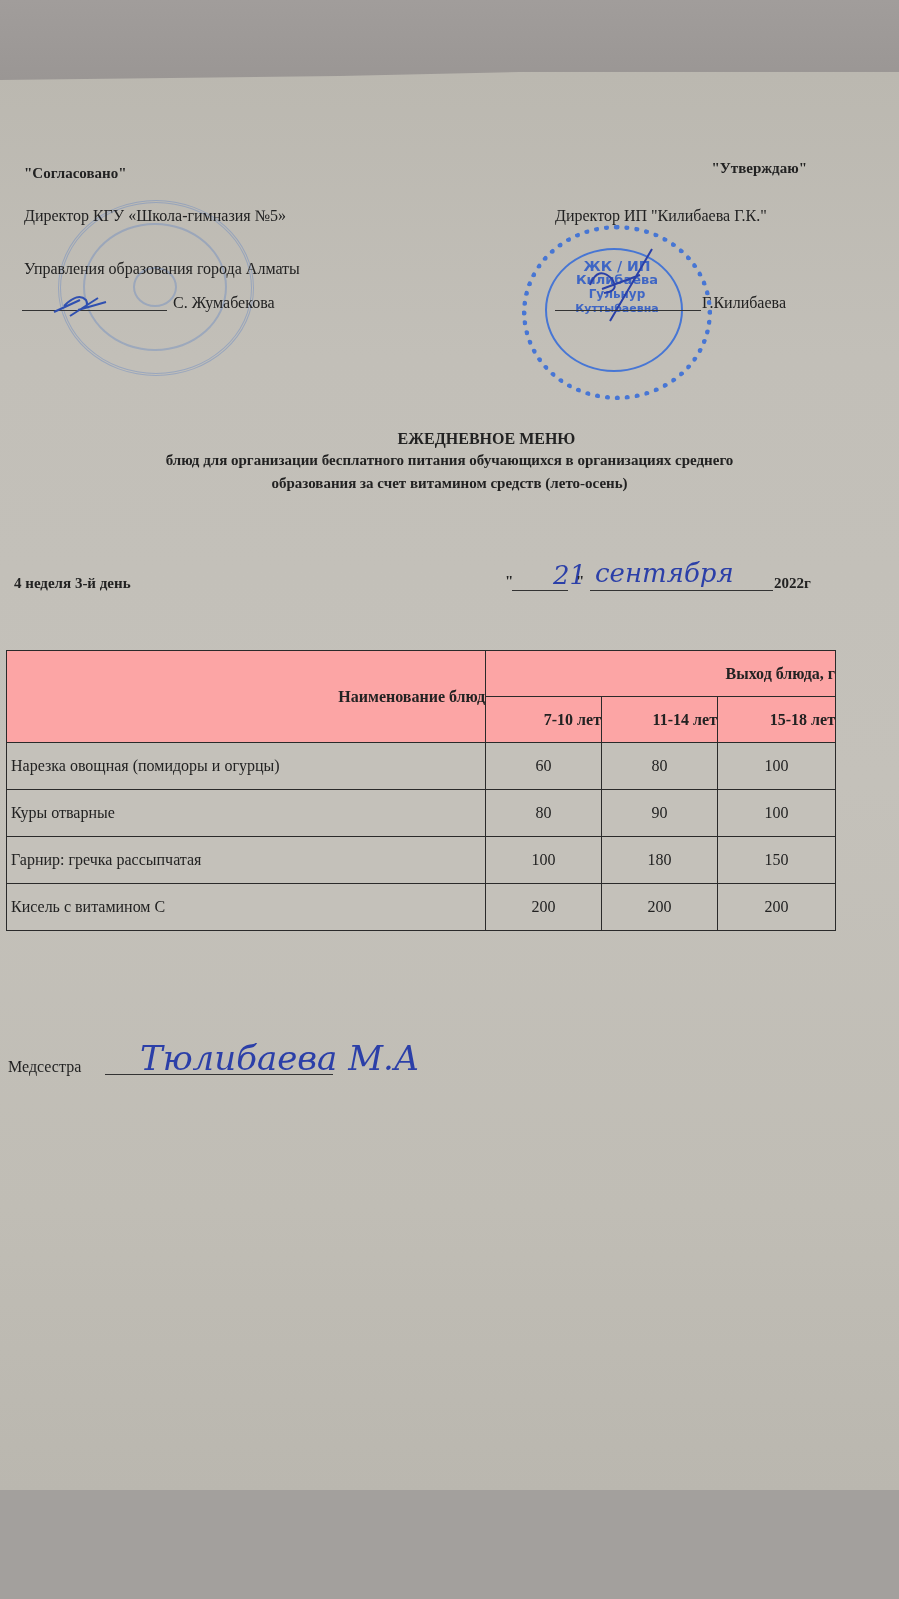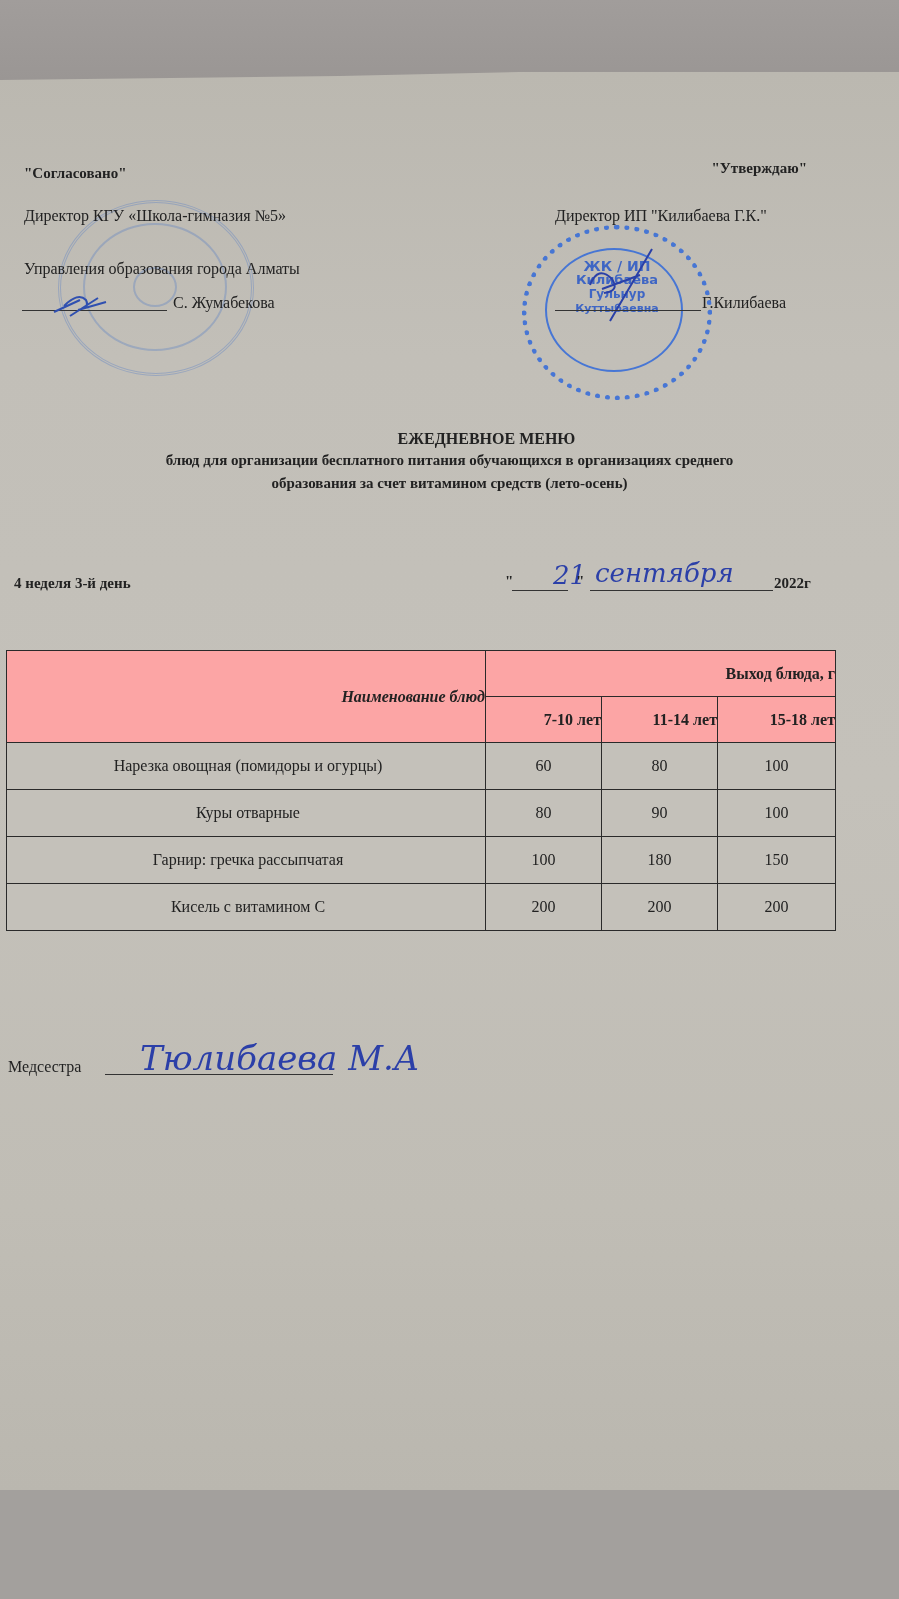--- a/index.html
+++ b/index.html
@@ -47,21 +47,21 @@
 
   table.menu {
     position: absolute; left: 6px; top: 650px; border-collapse: collapse;
     font-family: "Liberation Serif", serif; font-size: 16px;
   }
   table.menu td, table.menu th {
     border: 1.5px solid #2a2a2a; padding: 0;
   }
   table.menu th { background: #fca5a5; font-weight: bold; text-align: right; }
   table.menu td { background: #c4c1ba; height: 46px; }
-  table.menu td.name { text-align: center; padding-left: 4px; width: 474px; }
+  table.menu td.name { text-align: left; padding-left: 4px; width: 474px; }
   table.menu td.num { text-align: center; width: 115px; }
   .handwriting { position: absolute; color: #2b3fa8; font-family: "DejaVu Serif", serif; font-style: italic; }
 </style>
 </head>
 <body>
 
 <div class="wall-top"></div>
 <div class="paper"></div>
 <div class="wall-bottom"></div>
 
@@ -102,21 +102,21 @@
 <div class="sig-line" style="left:512px;top:590px;width:56px;"></div>
 <div class="handwriting" style="left:520px;top:560px;font-size:26px;margin-left:33px;">21</div>
 <div class="abs bold t15" style="left:576px;top:573px;">"</div>
 <div class="sig-line" style="left:590px;top:590px;width:183px;"></div>
 <div class="handwriting" style="left:595px;top:558px;font-size:26px;">сентября</div>
 <div class="abs bold t15" style="left:732px;top:575px;margin-left:42px;">2022г</div>
 
 <table class="menu">
   <tbody>
       <tr style="height:46px;">
-    <th rowspan="2" style="width:478px;font-style:italic;">Наименование блюд</th>
+    <th rowspan="2" style="width:478px;">Наименование блюд</th>
     <th colspan="3">Выход блюда, г</th>
   </tr>
   <tr style="height:46px;">
     <th style="width:115px;">7-10 лет</th>
     <th style="width:115px;">11-14 лет</th>
     <th style="width:117px;">15-18 лет</th>
   </tr>
   <tr>
     <td class="name">Нарезка овощная (помидоры и огурцы)</td>
     <td class="num">60</td>

